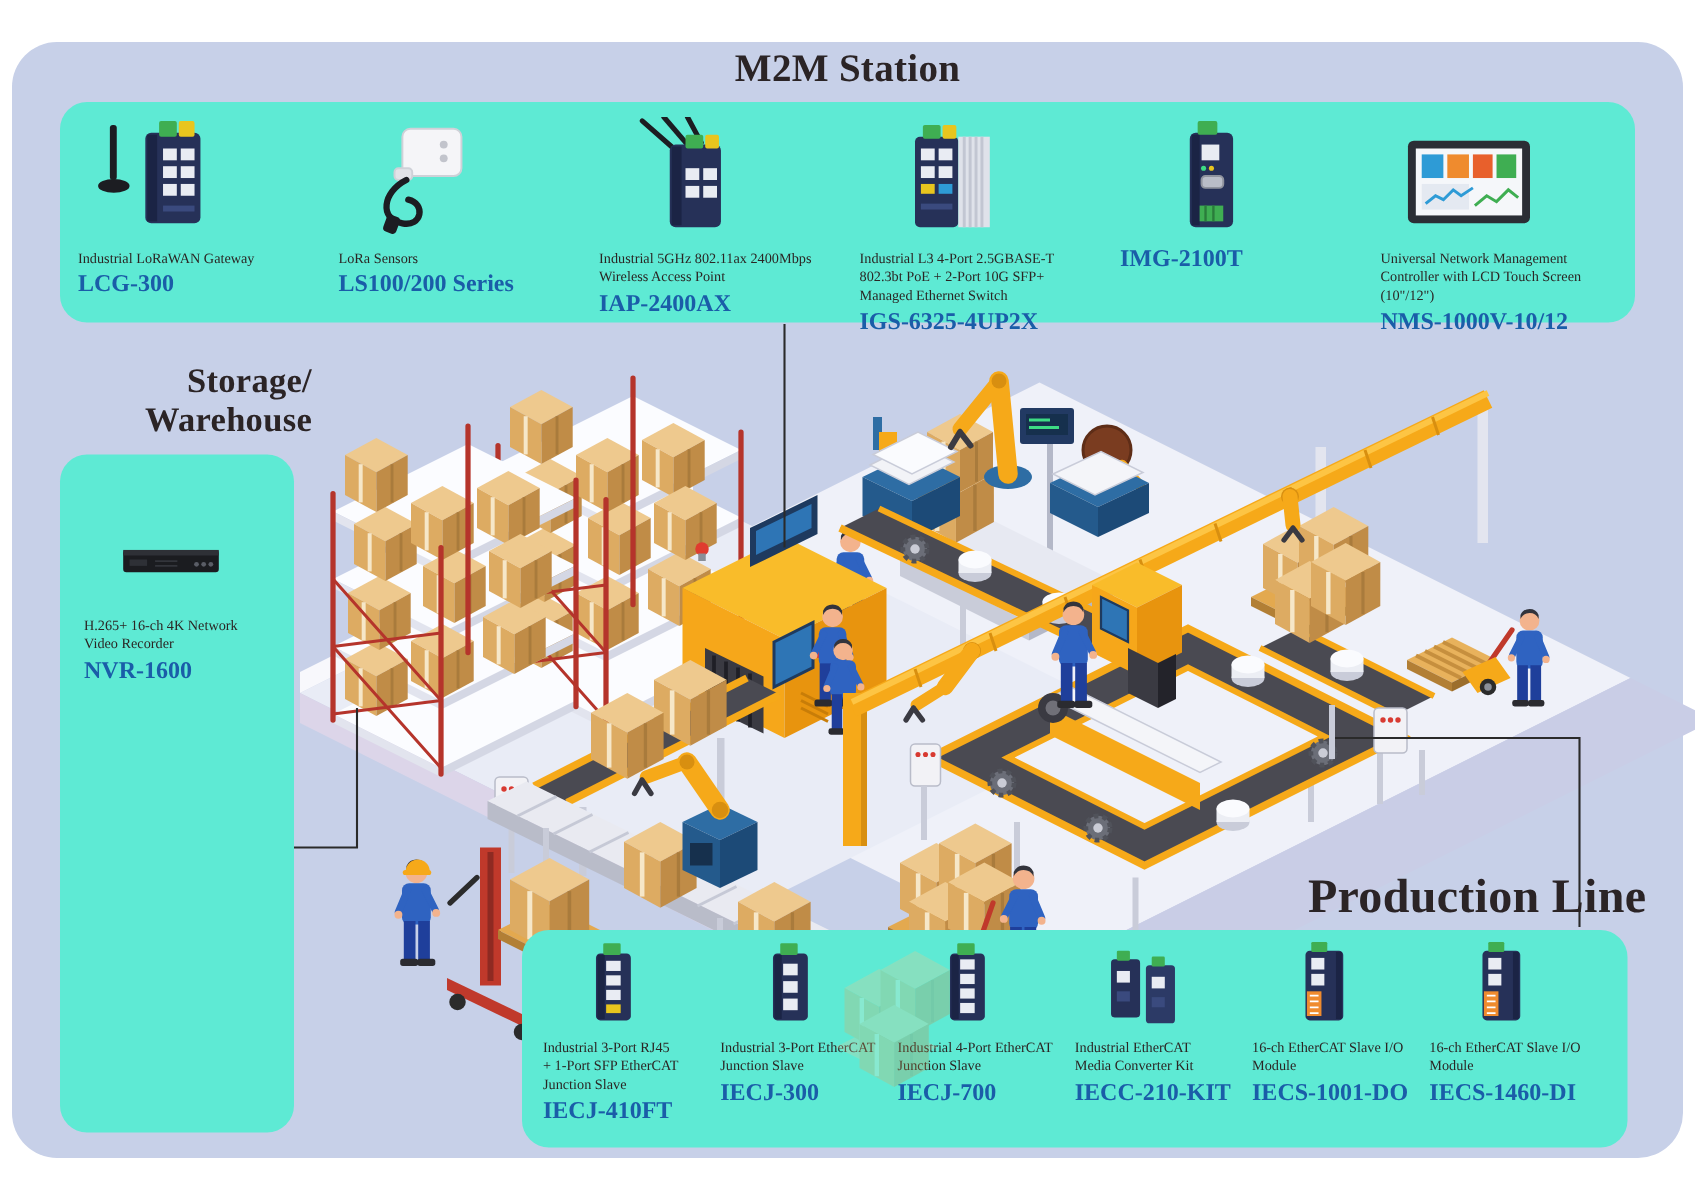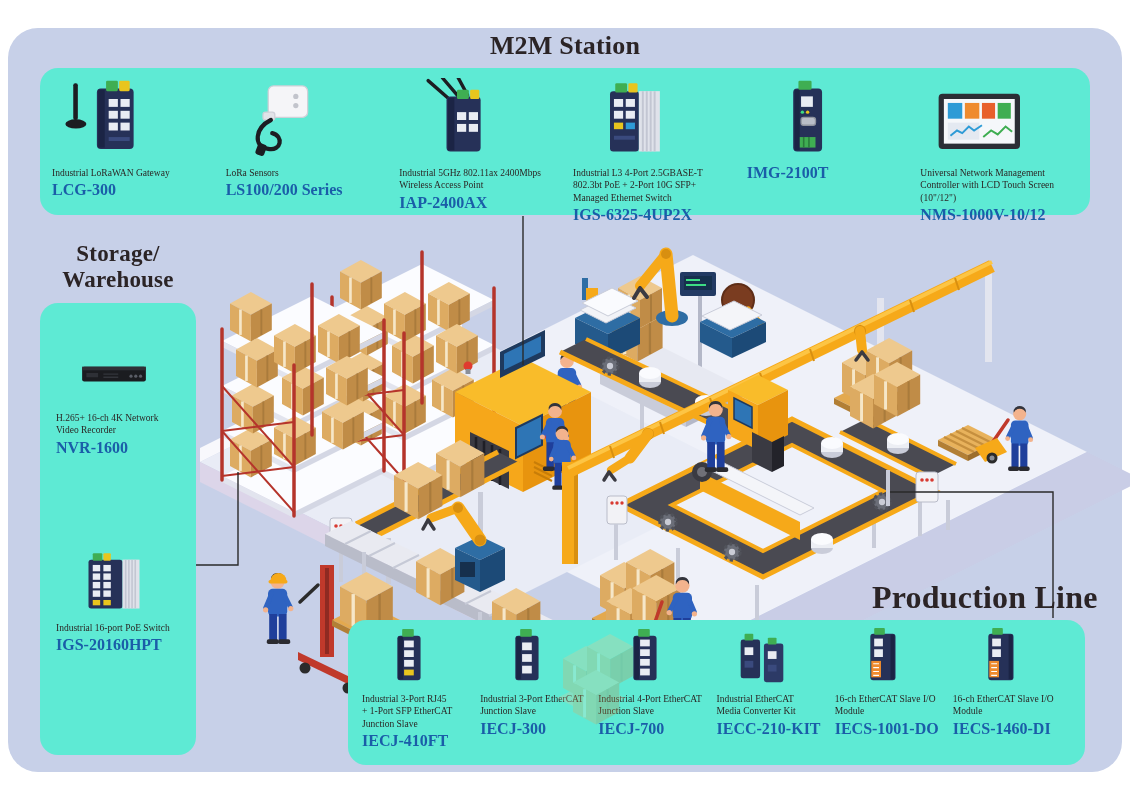--- a/index.html
+++ b/index.html
@@ -9,21 +9,21 @@
             background:#c7d0e8;border-radius:30px;}
   .scene{position:absolute;left:0;top:0;width:1130px;height:800px;z-index:1;}
   .overlay{position:absolute;left:0;top:0;width:1130px;height:800px;z-index:3;pointer-events:none;}
   .panel{position:absolute;background:#5eead4;border-radius:18px;z-index:2;box-sizing:border-box;}
   .panel-m2m{left:40px;top:68px;width:1050px;height:147px;display:flex;padding:6px 4px 0 4px;}
   .panel-storage{left:40px;top:303px;width:156px;height:452px;display:flex;
                  flex-direction:column;padding:22px 0 0 0;}
   .panel-production{left:348px;top:620px;width:737px;height:145px;display:flex;padding:4px 22px 0 6px;}
   .title{position:absolute;z-index:2;font-weight:bold;color:#2b2426;letter-spacing:0.2px;}
   .title-m2m{left:0;right:0;top:31px;text-align:center;font-size:26px;}
-  .title-storage{left:28px;top:241px;width:180px;text-align:center;font-size:23px;
+  .title-storage{left:28px;top:241px;width:180px;text-align:right;font-size:23px;
                  line-height:1.12;white-space:pre-line;}
   .title-production{left:872px;top:579px;font-size:32px;}
   .card{flex:1;padding:0 8px;min-width:0;}
   .icon-box{display:flex;align-items:flex-end;}
   .panel-m2m .icon-box{height:88px;padding-left:8px;}
   .panel-production .icon-box{height:64px;padding-left:4px;}
   .panel-storage .card{padding:0 0 0 16px;}
   .panel-storage .icon-box{height:72px;}
   .pname{font-size:9.5px;line-height:1.3;color:#2b2624;margin-top:5px;white-space:pre;}
   .pmodel{font-size:16px;font-weight:bold;color:#1a5da8;margin-top:2px;white-space:pre;}
@@ -477,29 +477,20 @@
       <div class="icon-box">
         <svg class="picon" viewBox="0 0 72 64">
             <use href="#ic-nvr"></use>
           </svg>
       </div>
       <div class="pname">H.265+ 16-ch 4K Network
 Video Recorder</div>
       <div class="pmodel">NVR-1600</div>
     </div>
 
-    <div class="card">
-      <div class="icon-box">
-        <svg class="picon" viewBox="0 0 72 64">
-            <use href="#ic-poe-switch"></use>
-          </svg>
-      </div>
-      <div class="pname">Industrial 16-port PoE Switch</div>
-      <div class="pmodel">IGS-20160HPT</div>
-    </div>
   </div>
   <div class="panel panel-production">
     <div class="card">
       <div class="icon-box">
         <svg class="picon" viewBox="0 0 72 64">
             <use href="#ic-ethercat-junction-sfp"></use>
           </svg>
       </div>
       <div class="pname">Industrial 3-Port RJ45
 + 1-Port SFP EtherCAT

